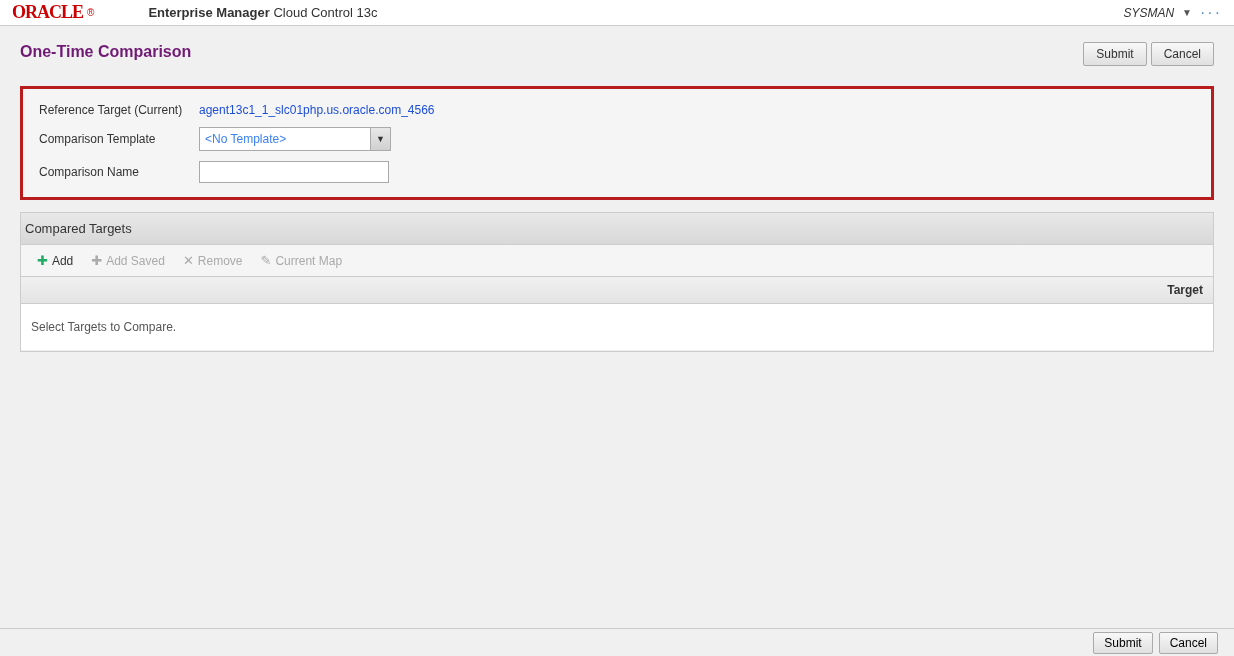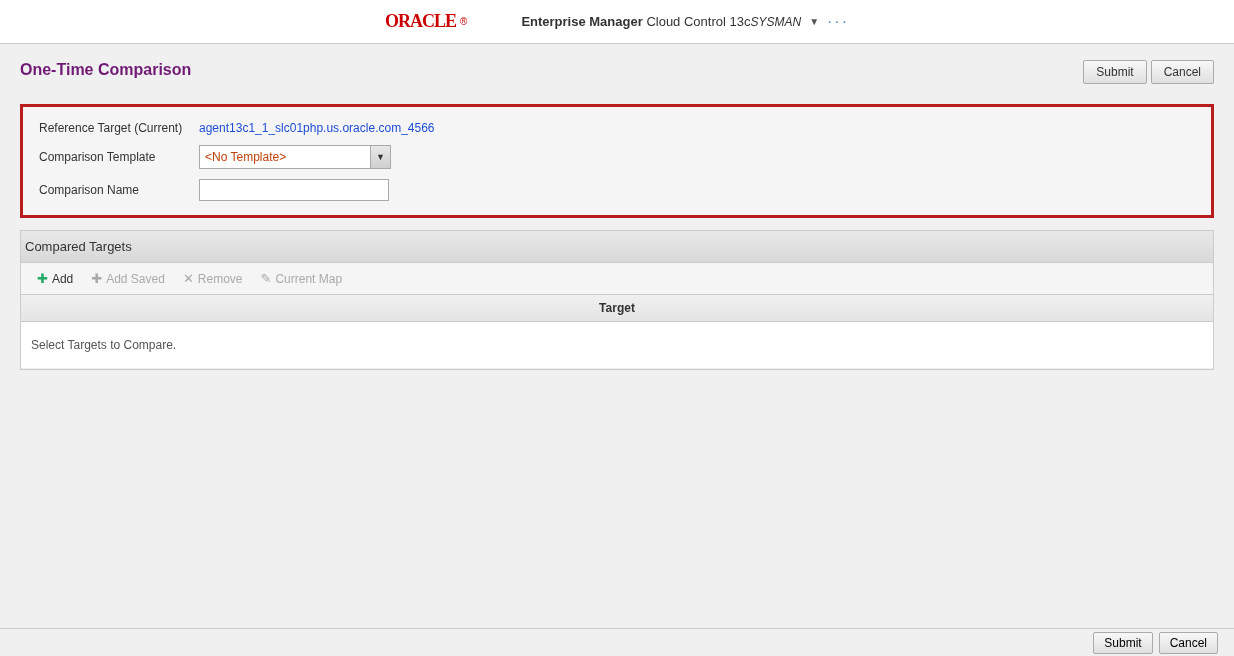--- a/index.html
+++ b/index.html
@@ -2,25 +2,25 @@
 <html><head>
   <meta charset="utf-8">
   <style>
     * { box-sizing: border-box; margin: 0; padding: 0; }
     body { font-family: Arial, Helvetica, sans-serif; font-size: 12px; background: #f0f0f0; color: #333; }
 
     
     .top-nav {
       background: #fff;
       border-bottom: 1px solid #ccc;
-      height: 44px;
+      height: 26px;
       display: flex;
       align-items: center;
       padding: 0 12px;
-      justify-content: center;
+      justify-content: space-between;
     }
     .top-nav-left {
       display: flex;
       align-items: center;
       gap: 6px;
     }
     .oracle-logo {
       display: flex;
       align-items: center;
       gap: 4px;
@@ -135,21 +135,21 @@
       display: flex;
       align-items: center;
       border: 1px solid #aaa;
       background: #fff;
       width: 192px;
     }
     .select-text {
       flex: 1;
       padding: 3px 5px;
       font-size: 12px;
-      color: #c2410c;
+      color: #3b82f6;
     }
     .select-btn {
       width: 20px;
       height: 22px;
       background: linear-gradient(to bottom, #e8e8e8, #d0d0d0);
       border-left: 1px solid #aaa;
       display: flex;
       align-items: center;
       justify-content: center;
       cursor: pointer;
@@ -200,21 +200,21 @@
 
     
     .targets-table {
       width: 100%;
       border-collapse: collapse;
     }
     .targets-table th {
       background: linear-gradient(to bottom, #f0f0f0, #e4e4e4);
       border-bottom: 1px solid #ccc;
       padding: 6px 10px;
-      text-align: center;
+      text-align: right;
       font-size: 12px;
       font-weight: bold;
       color: #333;
     }
     .targets-table td {
       padding: 16px 10px;
       font-size: 12px;
       color: #555;
       border-bottom: 1px solid #eee;
     }

